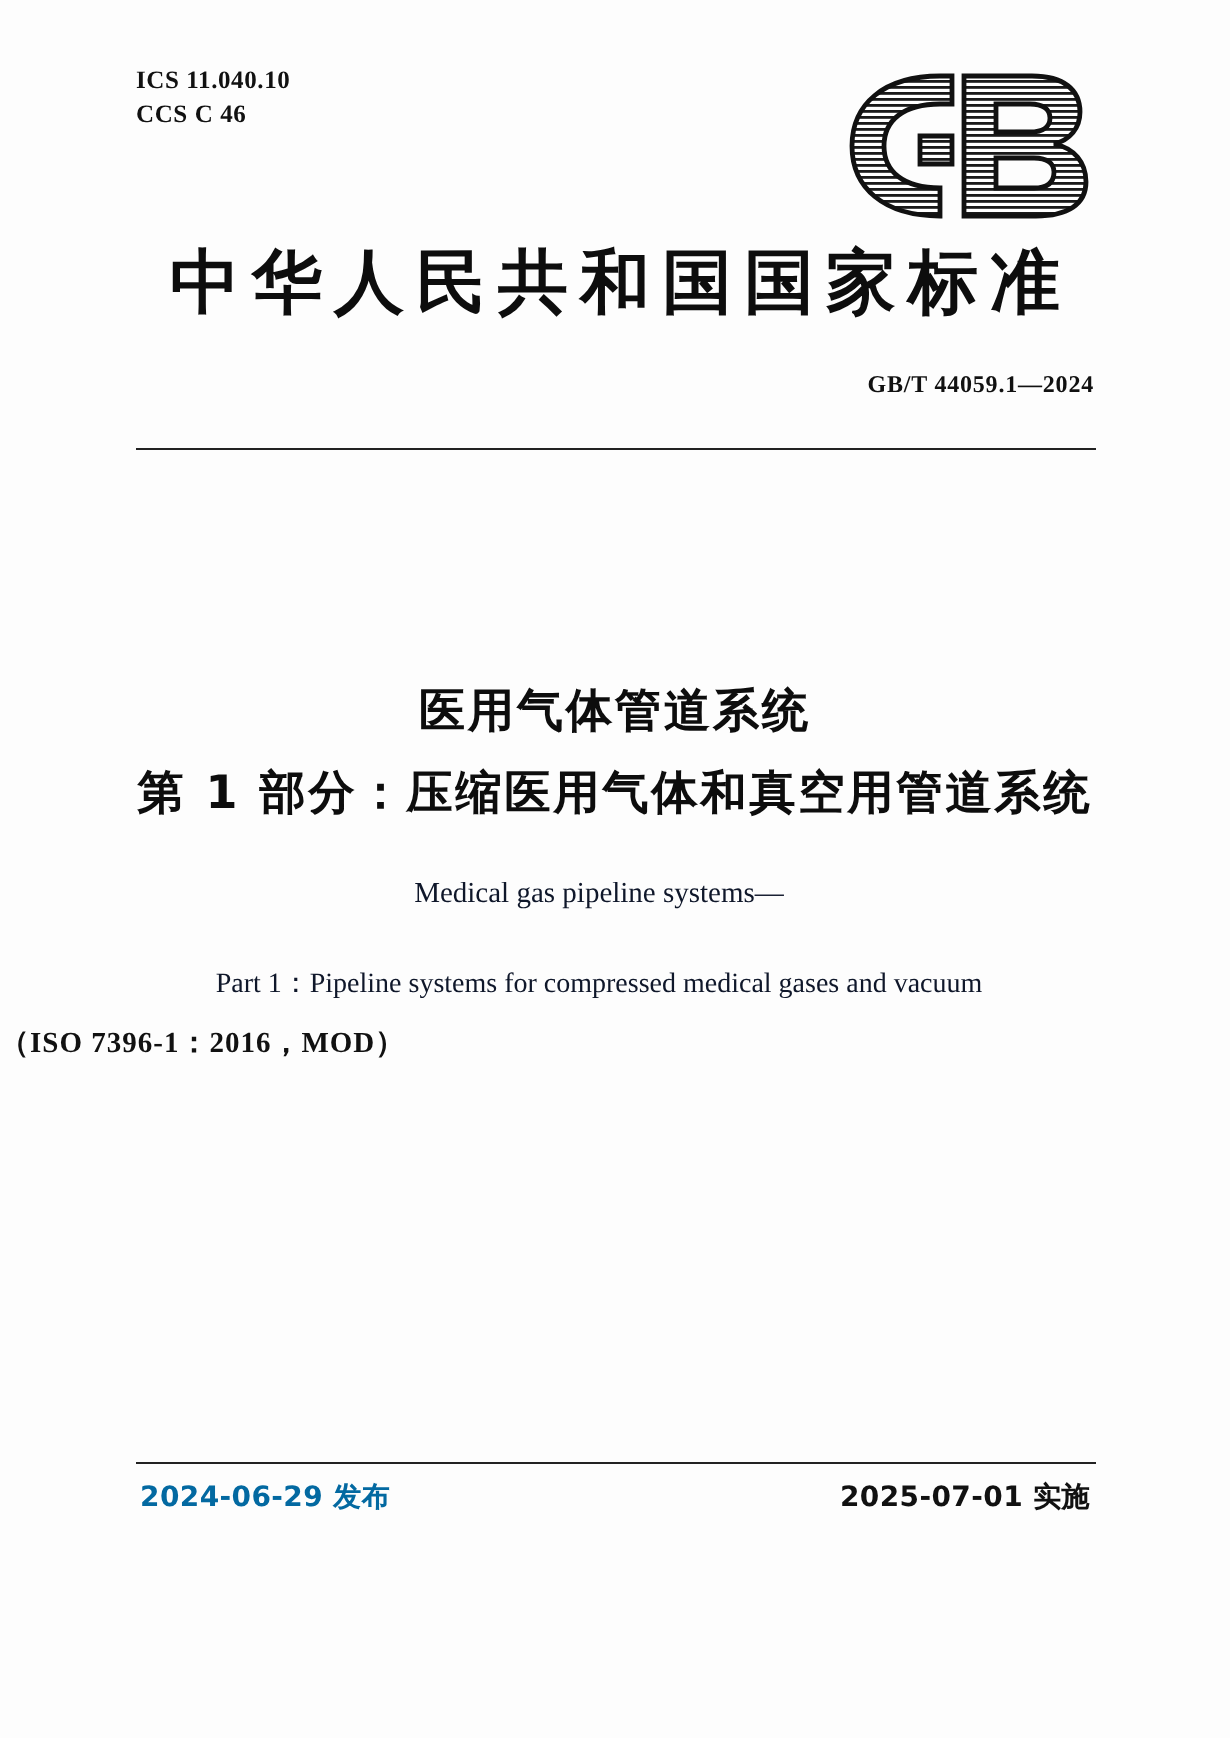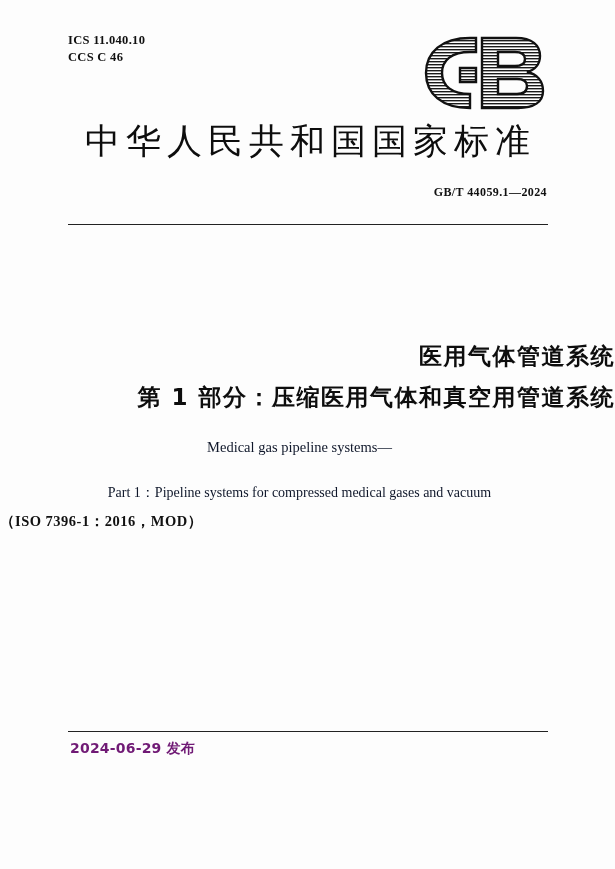--- a/index.html
+++ b/index.html
@@ -51,21 +51,21 @@
   }
 
   
   .national-title {
     position: absolute;
     left: 0;
     right: 0;
     top: 118px;
     text-align: center;
     font-family: "DejaVu Sans", sans-serif;
-    font-weight: normal;
+    font-weight: bold;
     font-size: 35px;
     letter-spacing: 6px;
     color: #0d0d0d;
     text-indent: 6px;
   }
 
   .std-number {
     position: absolute;
     right: 68px;
     top: 185px;
@@ -84,21 +84,21 @@
     height: 0;
     border-top: 1.6px solid #222;
   }
 
   
   .cn-title {
     position: absolute;
     left: 0;
     right: 0;
     top: 338px;
-    text-align: right;
+    text-align: center;
     font-family: "DejaVu Sans", sans-serif;
     font-weight: bold;
     font-size: 23px;
     letter-spacing: 1.5px;
     color: #0d0d0d;
     line-height: 36px;
   }
   .cn-title .line2 {
     display: block;
     margin-top: 5px;
@@ -141,21 +141,21 @@
     border-top: 1.6px solid #222;
   }
   .issue-date {
     position: absolute;
     left: 70px;
     top: 740px;
     font-family: "DejaVu Sans", sans-serif;
     font-weight: bold;
     font-size: 14px;
     letter-spacing: 0.2px;
-    color: #701a75;
+    color: #0369a1;
   }
   .effective-date {
     position: absolute;
     right: 70px;
     top: 740px;
     font-family: "DejaVu Sans", sans-serif;
     font-weight: bold;
     font-size: 14px;
     letter-spacing: 0.2px;
     color: #111;
@@ -244,15 +244,16 @@
   <div class="en-title">
     <span>Medical gas pipeline systems—</span>
     <span class="l2">Part 1：Pipeline systems for compressed medical gases and vacuum</span>
   </div>
 
   <div class="iso-ref">（ISO 7396-1：2016，MOD）</div>
 
   <div class="rule-bottom"></div>
 
   <div class="issue-date">2024-06-29 发布</div>
+  <div class="effective-date">2025-07-01 实施</div>
 
 
 </div>
 
 </body></html>

